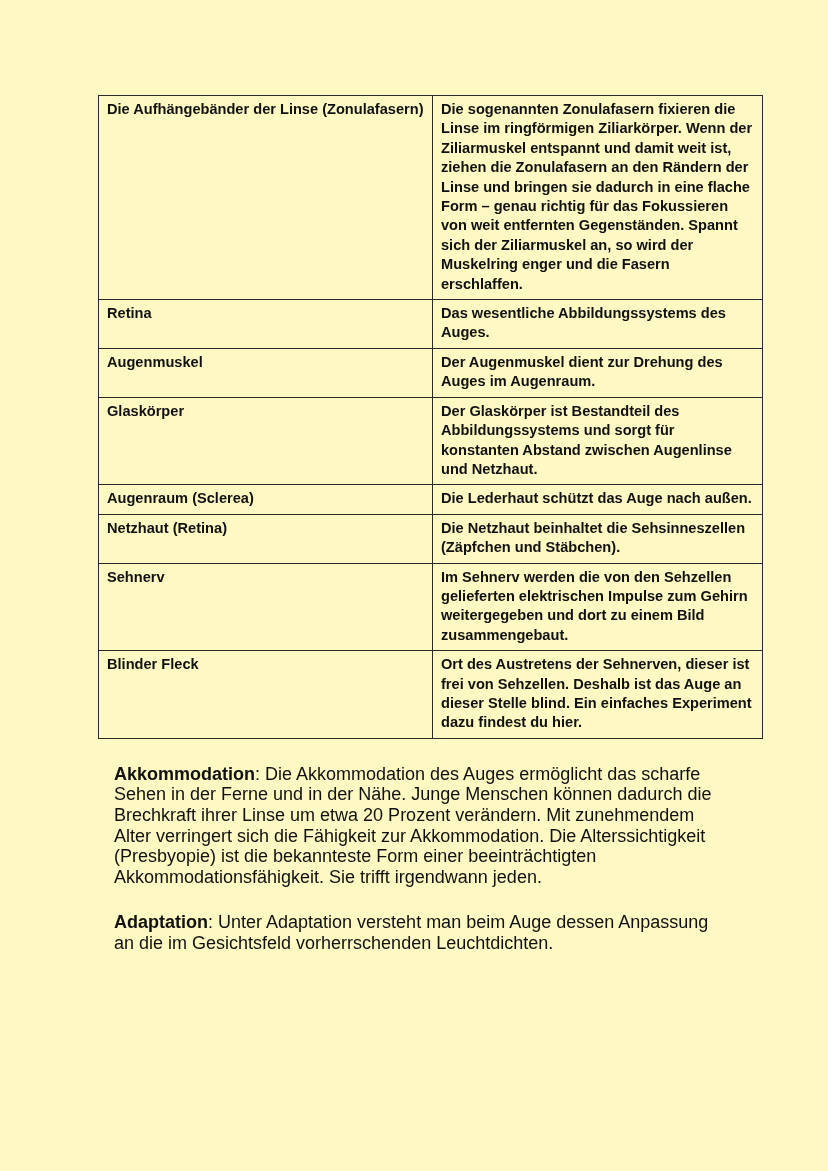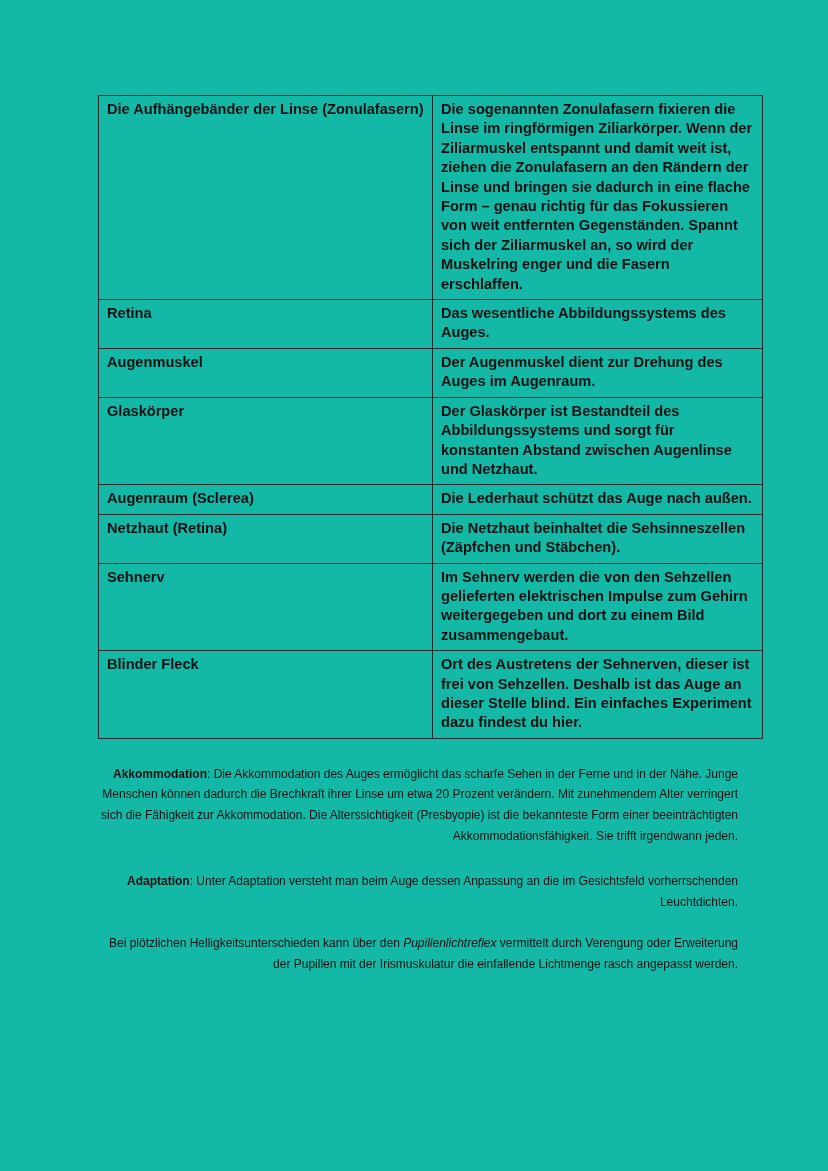--- a/index.html
+++ b/index.html
@@ -15,21 +15,21 @@
     color: #111111;
     overflow: hidden;
   }
 
   .page {
     position: absolute;
     left: 0;
     top: 0;
     width: 828px;
     height: 1171px;
-    background: #14b8a6;
+    background: #fef9c3;
   }
 
   .content {
     position: absolute;
     left: 98px;
     top: 95px;
     width: 632px;
   }
 
   
@@ -55,25 +55,24 @@
     width: 314px;
     font-weight: bold;
   }
 
   
   .para-block {
     margin-top: 25px;
     width: 640px;
   }
   .para {
-    font-size: 12px;
+    font-size: 18px;
     line-height: 20.6px;
     color: #111111;
-    margin: 0;
-    text-align: right;
+    margin: 16px;
   }
   .para + .para {
     margin-top: 21px;
   }
   .para .lead {
     font-weight: bold;
   }
   .para .ital {
     font-style: italic;
   }
@@ -123,17 +122,16 @@
         </tr>
       </tbody>
     </table>
 
     <div class="para-block">
       <p class="para"><span class="lead">Akkommodation</span><span>: Die Akkommodation des Auges ermöglicht das scharfe Sehen in der Ferne und in der Nähe. Junge Menschen können dadurch die Brechkraft ihrer Linse um etwa 20 Prozent verändern. Mit zunehmendem Alter verringert sich die Fähigkeit zur Akkommodation. Die Alterssichtigkeit (Presbyopie) ist die bekannteste Form einer beeinträchtigten Akkommodationsfähigkeit. Sie trifft irgendwann jeden.</span></p>
     </div>
 
     <div class="para-block gap-block">
       <p class="para"><span class="lead">Adaptation</span><span>: Unter Adaptation versteht man beim Auge dessen Anpassung an die im Gesichtsfeld vorherrschenden Leuchtdichten.</span></p>
-      <p class="para"><span>Bei plötzlichen Helligkeitsunterschieden kann über den </span><span class="ital">Pupillenlichtreflex</span><span> vermittelt durch Verengung oder Erweiterung der Pupillen mit der Irismuskulatur die einfallende Lichtmenge rasch angepasst werden.</span></p>
     </div>
 
   </div>
 </div>
 
 </body></html>

